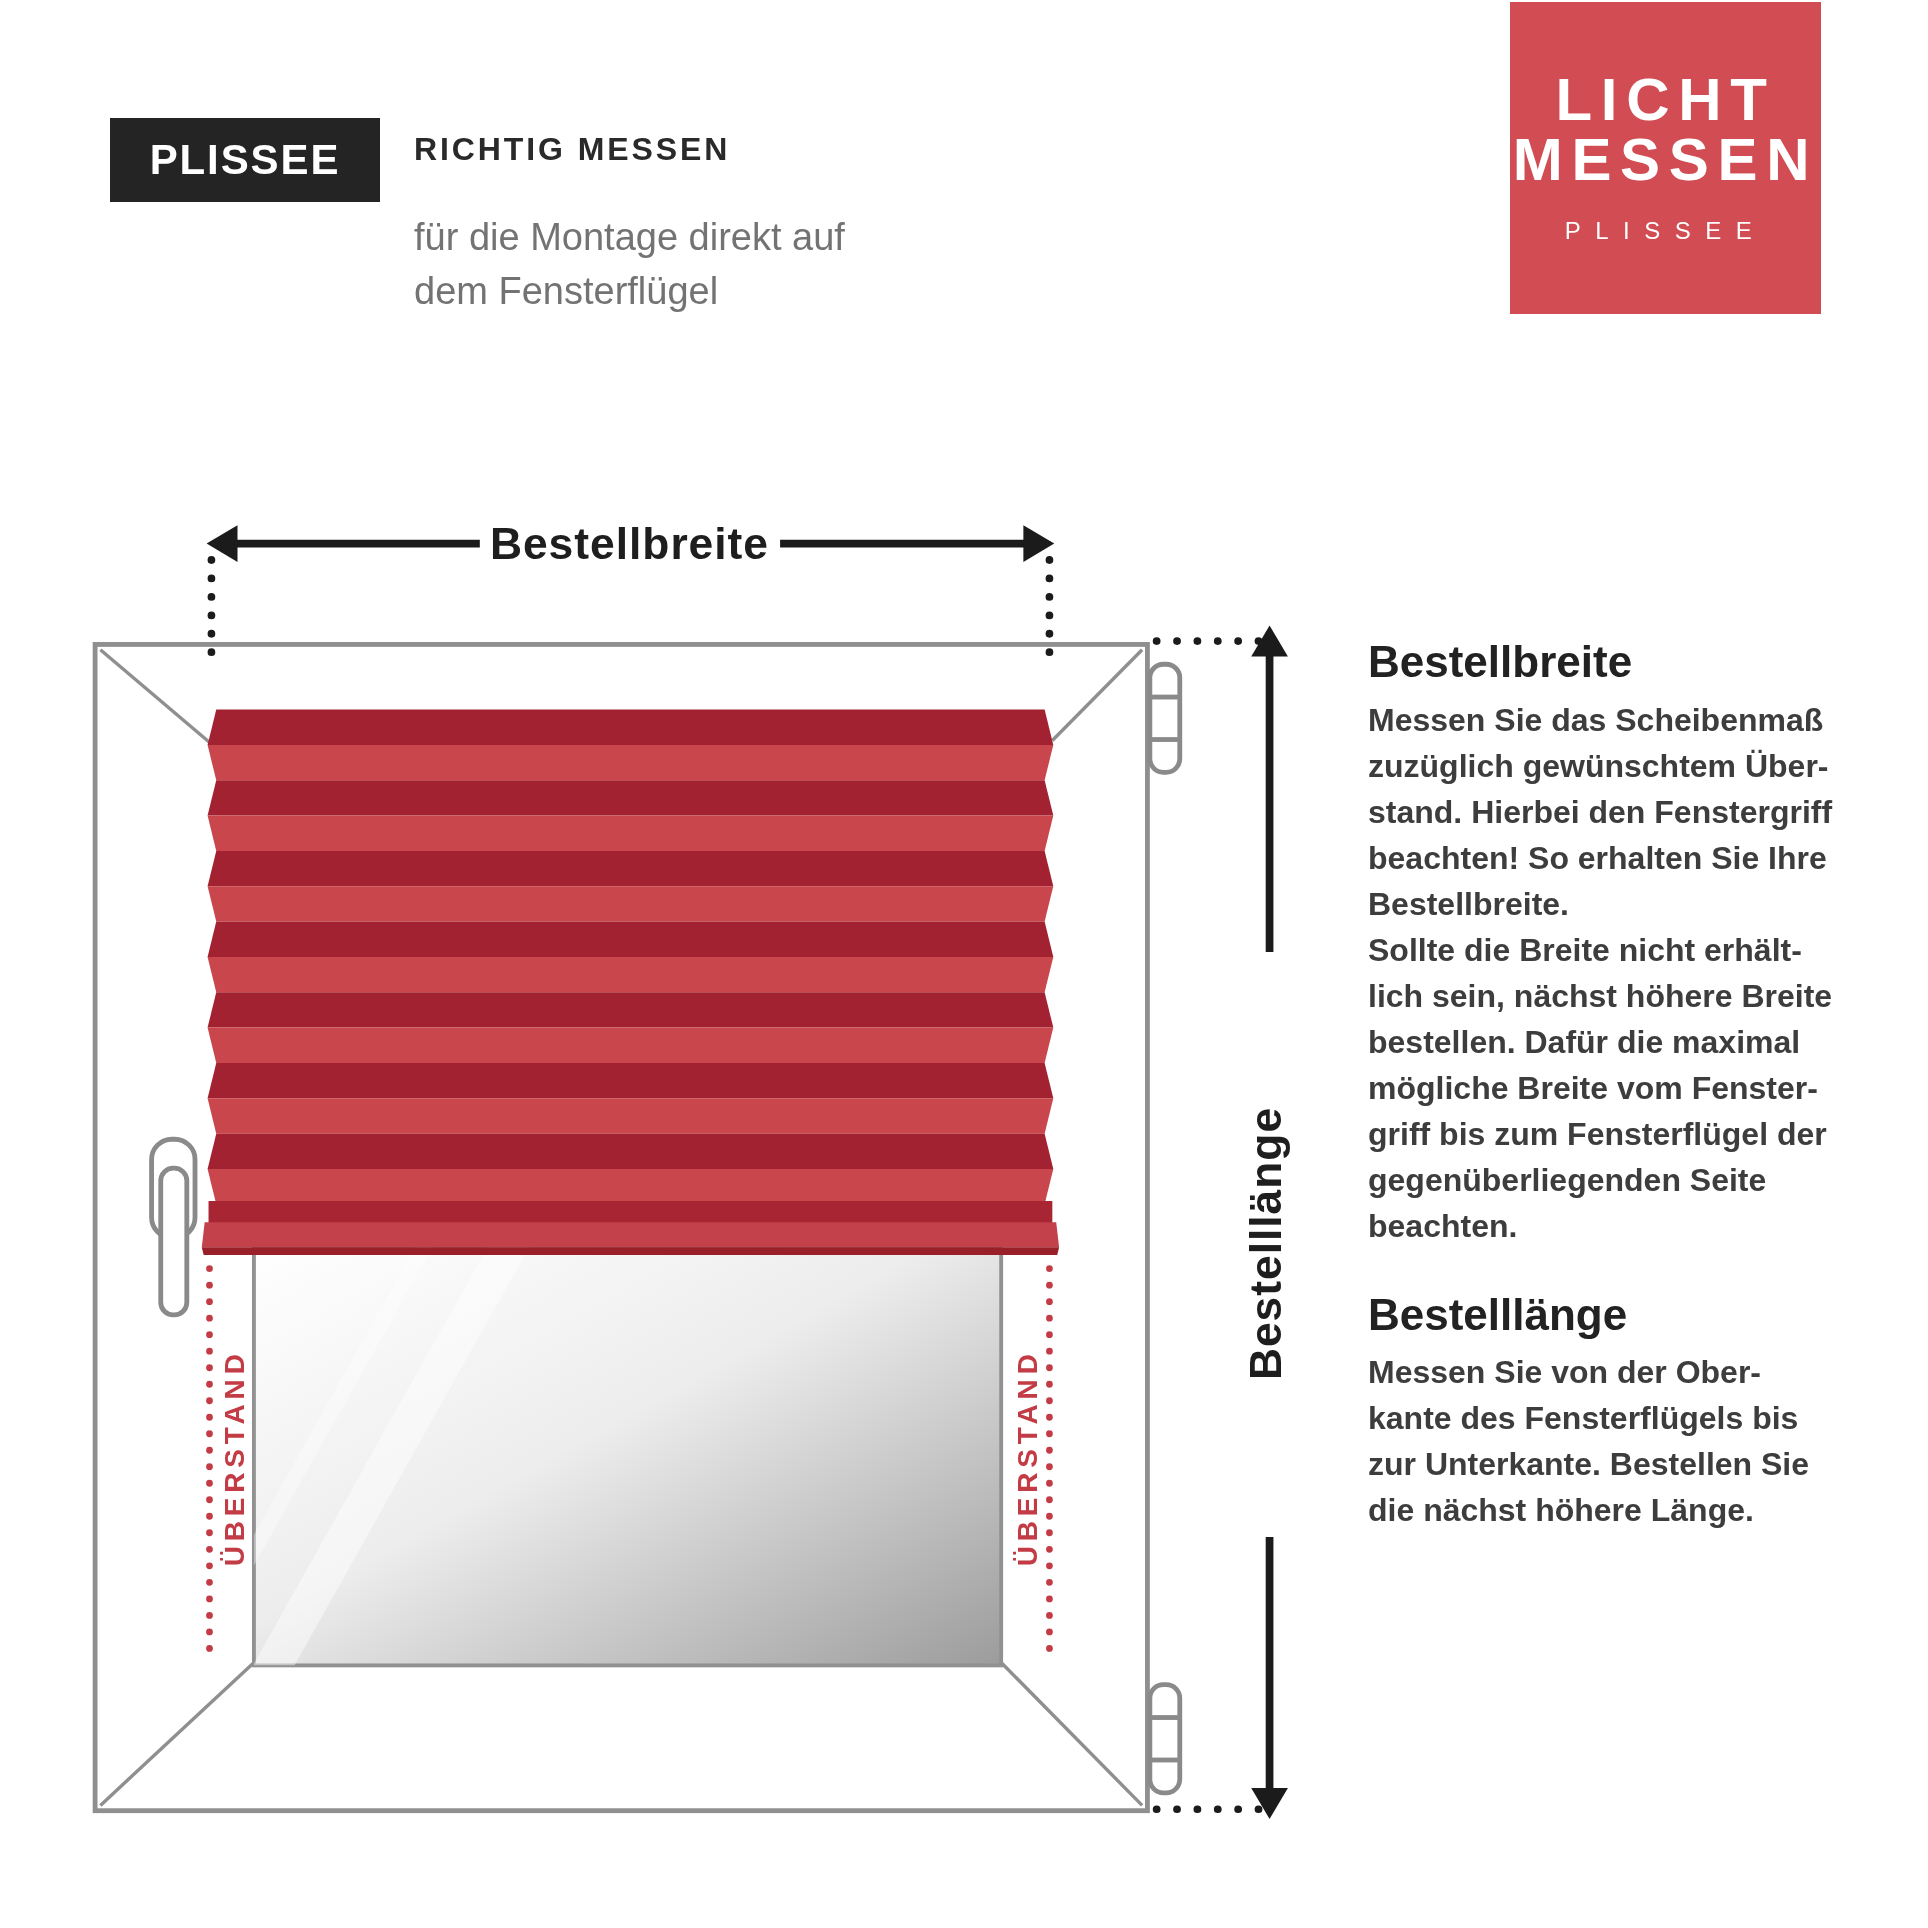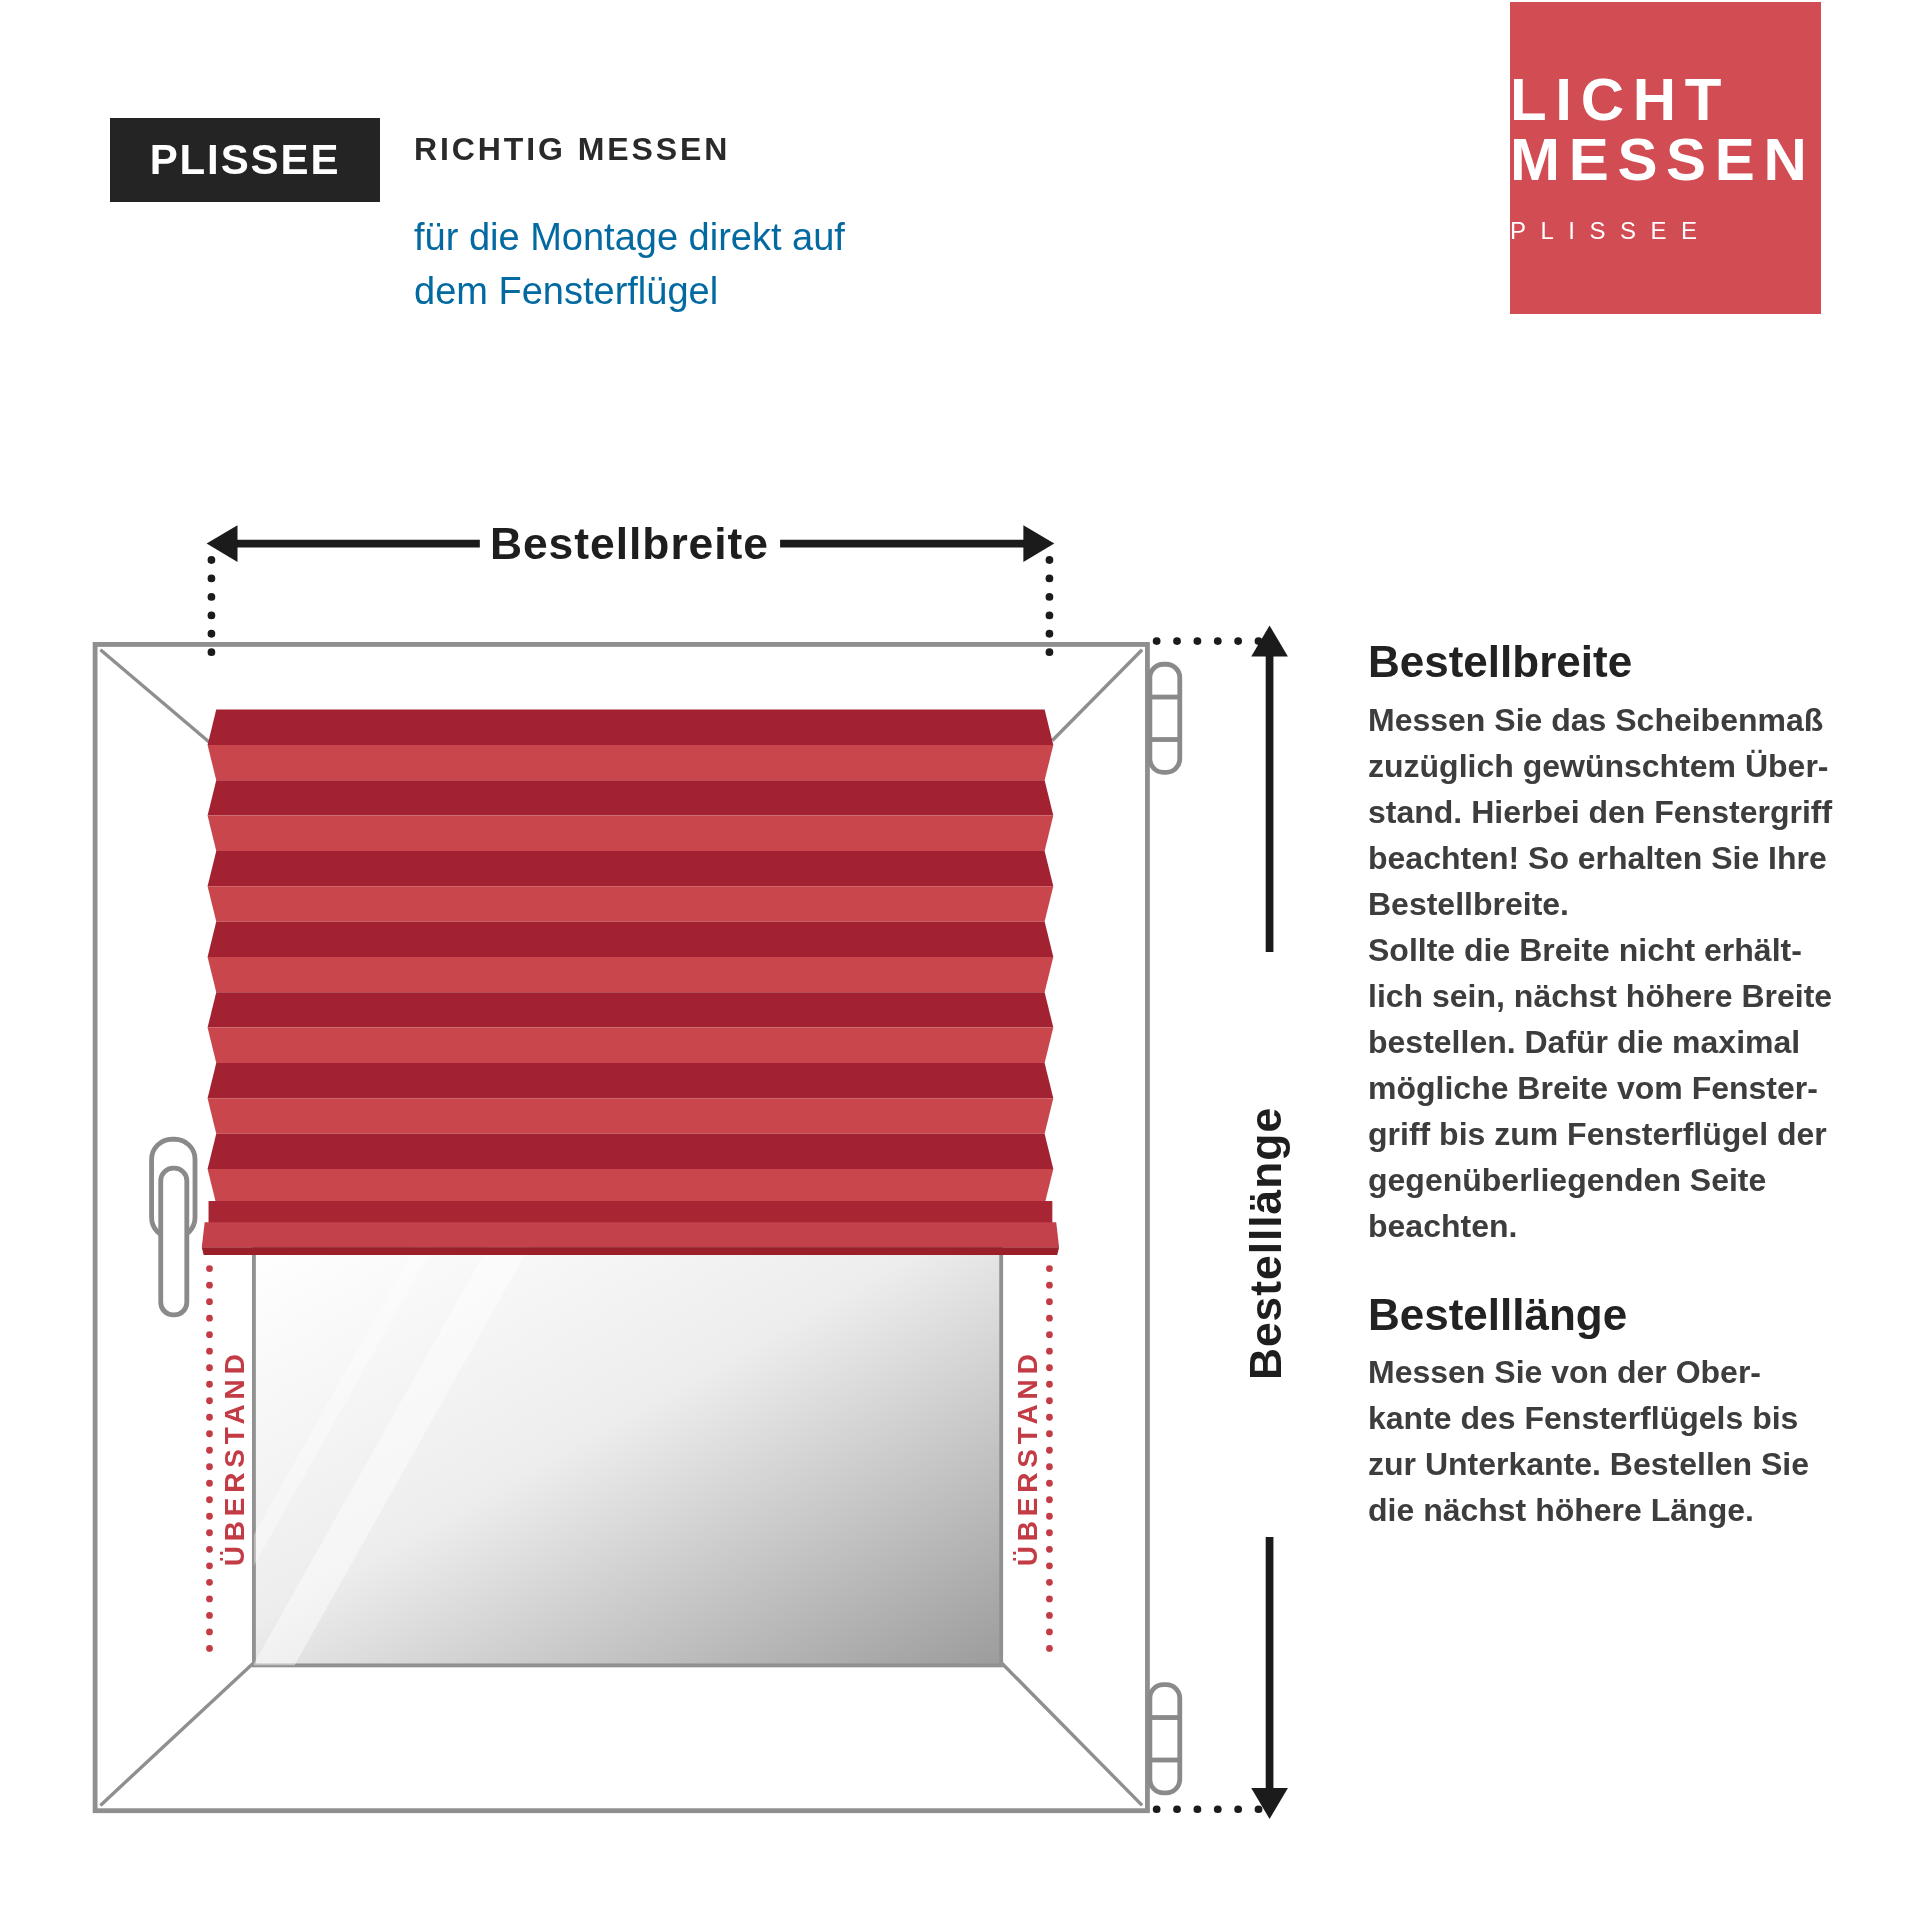--- a/index.html
+++ b/index.html
@@ -4,24 +4,24 @@
 <style>
   html,body{margin:0;padding:0;background:#ffffff;width:1928px;height:1928px;overflow:hidden;
     font-family:"Liberation Sans", sans-serif;}
   .abs{position:absolute;}
   #canvas{position:relative;width:1928px;height:1928px;background:#fff;}
 
   
   .badge{left:110px;top:118px;width:270px;height:84px;background:#242424;color:#fff;
     font-size:42px;font-weight:bold;letter-spacing:1.9px;text-align:center;line-height:84px;}
   .title{left:414px;top:131px;font-size:32px;font-weight:bold;letter-spacing:2.9px;color:#2a2a2a;}
-  .subtitle{left:414px;top:210px;font-size:38px;color:#0369a1;line-height:54px;white-space:pre-line;}
+  .subtitle{left:414px;top:210px;font-size:38px;color:#737373;line-height:54px;white-space:pre-line;}
 
   
-  .logo{left:1510px;top:1.9px;width:311px;height:312px;background:#D14C53;color:#fff;}
+  .logo{left:1510px;top:1.9px;width:311px;height:312px;background:#D14C53;color:#fff;text-align:center;}
   .logo-word{font-size:60px;font-weight:bold;letter-spacing:8.7px;line-height:60px;}
   .logo-w1{margin-top:68px;}
   .logo-sub{font-size:24px;letter-spacing:14.5px;margin-top:27px;font-weight:normal;}
 
   
   .info{left:1368px;top:637px;width:521px;color:#3d3d3d;}
   .info h3{margin:0 0 9.7px 0;font-size:44px;font-weight:bold;color:#222;}
   .info p{margin:0 0 21px 0;font-size:32px;line-height:46px;white-space:pre-line;font-weight:bold;}
   .info .sec2{margin-top:41px;}
 

